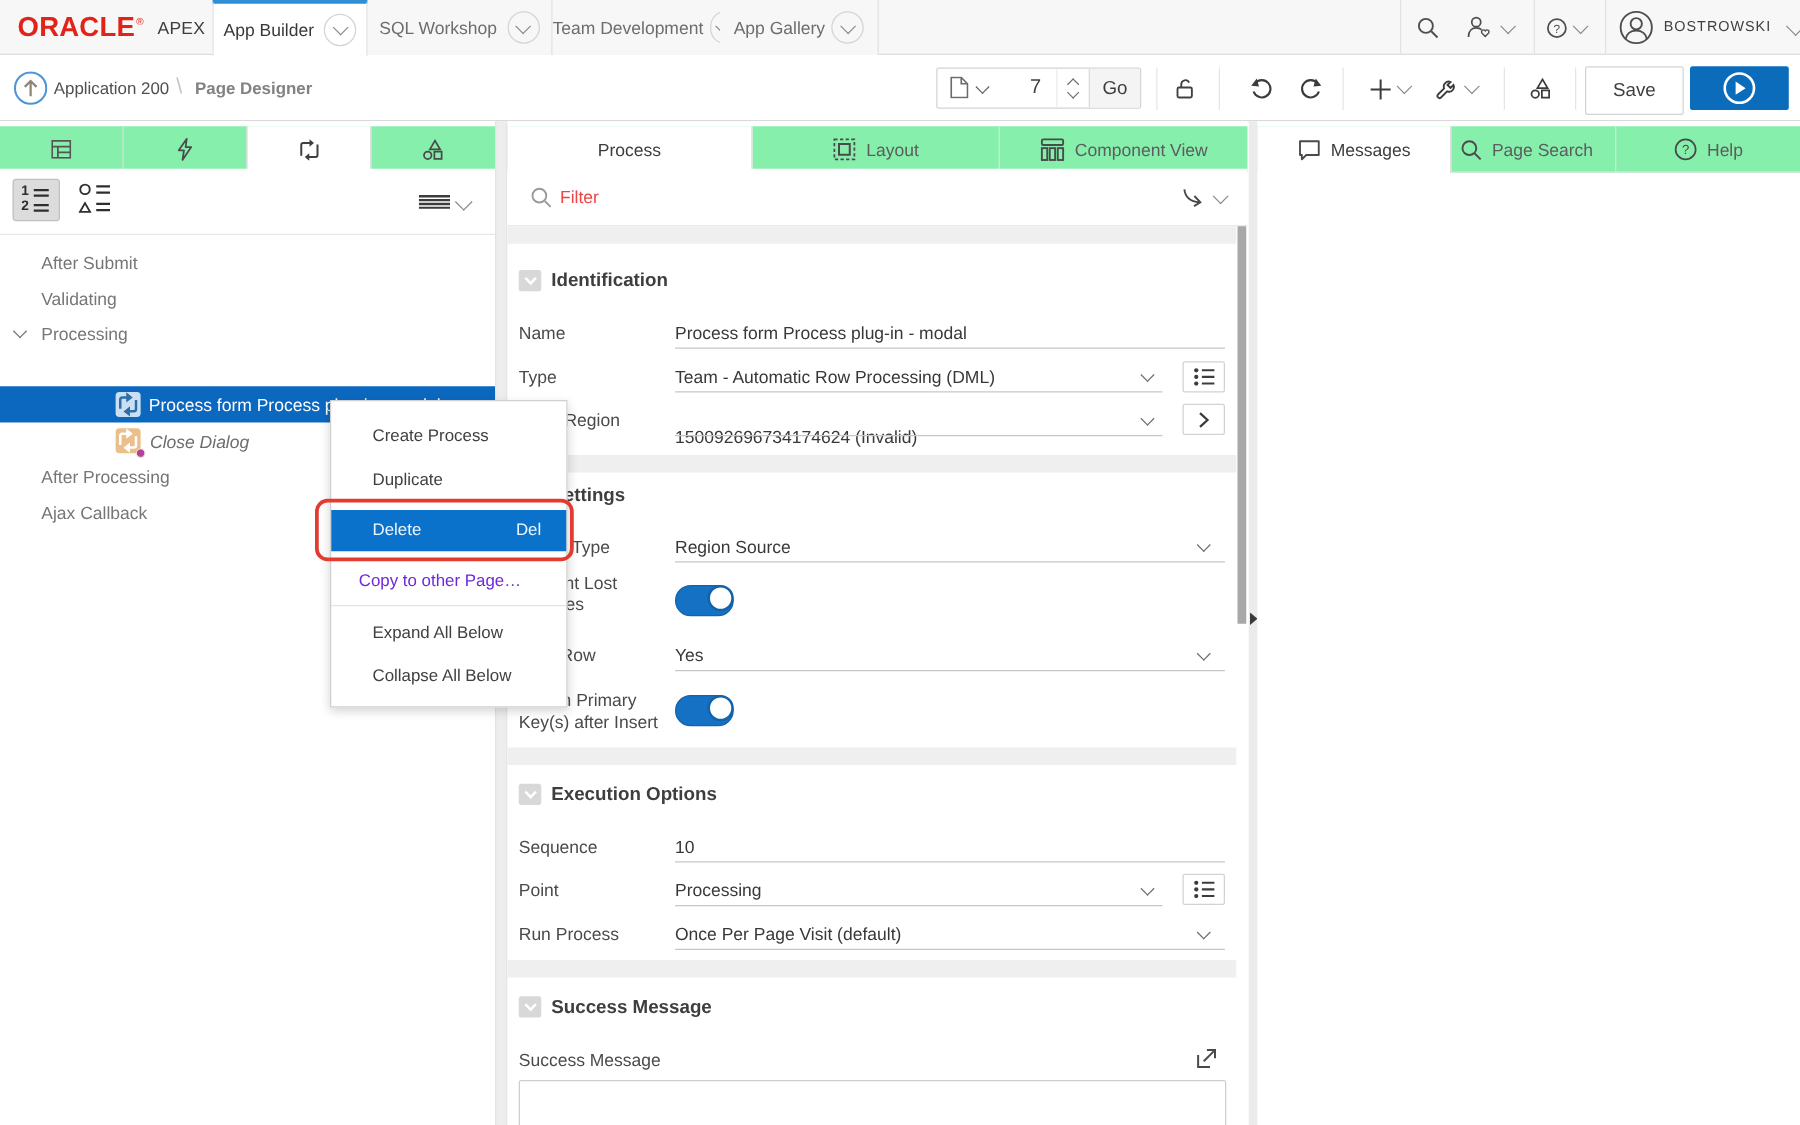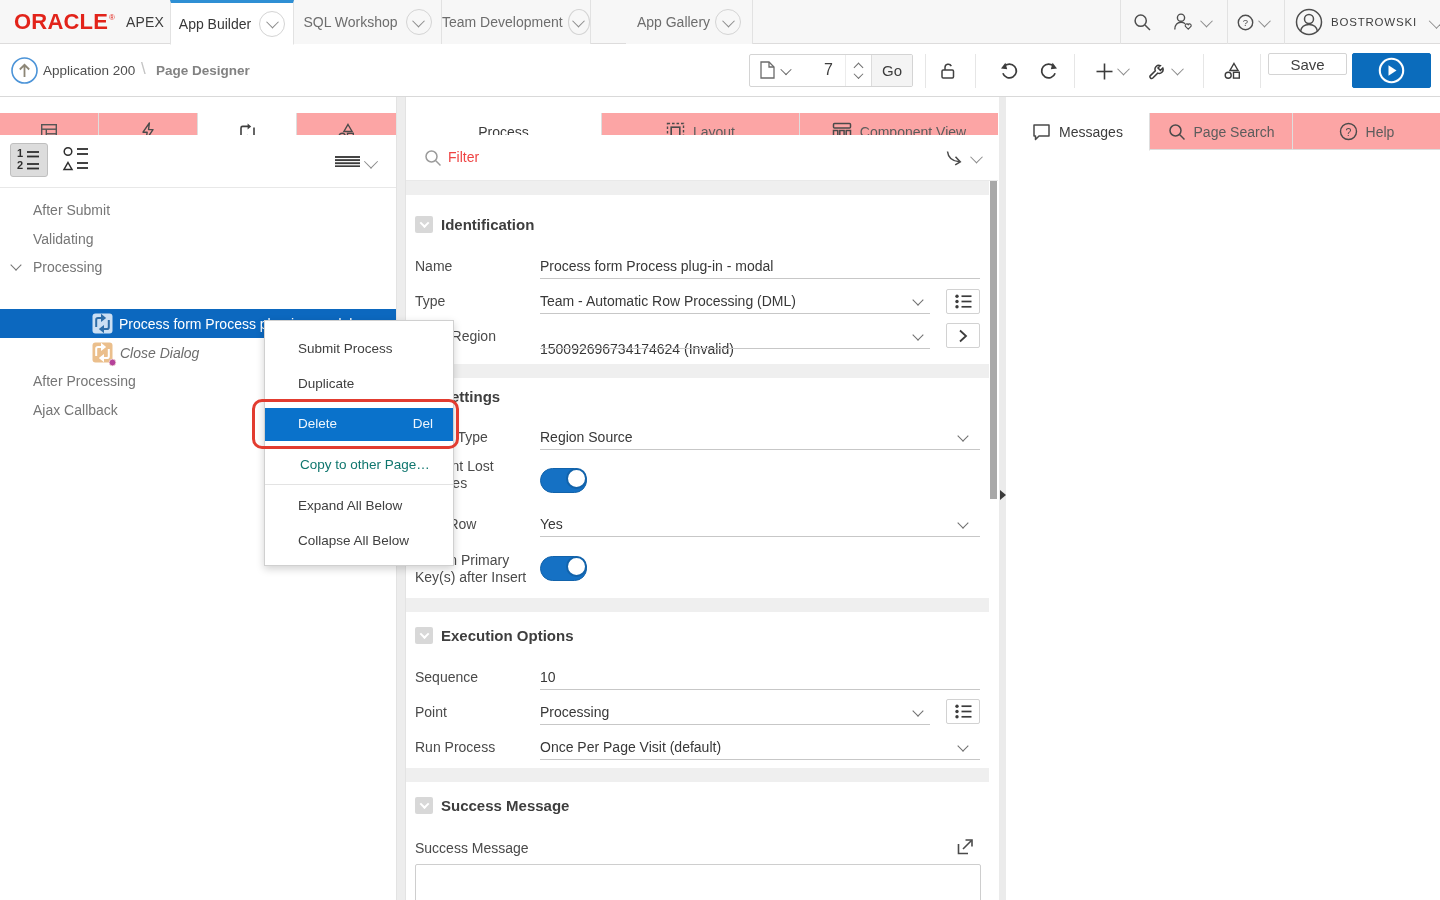--- a/index.html
+++ b/index.html
@@ -22,21 +22,21 @@
 
 #h2 { position:absolute; left:0; top:45px; width:1440px; height:52px; background:#fff; border-bottom:1px solid #d9d9d9; }
 #h2 .vsep { position:absolute; top:9px; height:34px; width:0; border-left:1px solid #e6e6e6; }
 .btn { position:absolute; border:1px solid #d4d4d4; border-radius:2px; background:#fff; display:flex; align-items:center; justify-content:center; font-size:15px; color:#3f3f3f; }
 
 #leftpanel { position:absolute; left:0; top:97px; width:396px; height:803px; background:#fff; }
 #lsplit { position:absolute; left:396px; top:97px; width:10px; height:803px; background:#ededed; border-left:1px solid #e3e3e3; border-right:1px solid #e3e3e3; }
 #centerpanel { position:absolute; left:406px; top:97px; width:592px; height:803px; background:#fff; }
 #rsplit { position:absolute; left:999px; top:97px; width:7px; height:803px; background:#ebebeb; }
 #rightpanel { position:absolute; left:1006px; top:97px; width:434px; height:803px; background:#fff; }
-.tabstrip { position:absolute; left:0; top:16px; width:100%; height:37px; background:#fca5a5; border-bottom:1px solid #dcdcdc; }
+.tabstrip { position:absolute; left:0; top:4px; width:100%; height:37px; background:#86efac; border-bottom:1px solid #dcdcdc; }
 .tabstrip .t { position:absolute; top:0; height:37px; display:flex; align-items:center; justify-content:center; gap:8px; color:#5c5c5c; font-size:14px; border-right:1px solid #dedede; }
 .tabstrip .t.active { background:#fff; border-bottom:1px solid #fff; height:38px; color:#3c3c3c; }
 
 .trow { position:absolute; left:0; width:396px; height:29px; display:flex; align-items:center; color:#767676; font-size:14px; }
 .tchev { width:8px; height:8px; border-right:1.5px solid #757575; border-bottom:1.5px solid #757575; transform:rotate(45deg); margin-top:-4px; }
 
 .band { position:absolute; left:0; width:583px; background:#efefef; }
 .sechead { position:absolute; font-weight:bold; font-size:15px; color:#3e3e3e; }
 .colbtn { position:absolute; width:18px; height:17px; background:#d8d8d8; border-radius:2px; display:flex; align-items:center; justify-content:center; }
 .colbtn .c { width:7px; height:7px; border-right:2px solid #fff; border-bottom:2px solid #fff; transform:rotate(45deg) translate(-1px,-1px); }
@@ -59,21 +59,21 @@
     </div>
   <div class="tab active first" style="left:170px;width:124px;">App Builder <span class="chevcirc">
         <span class="chev"></span>
       </span></div>
   <div class="tab" style="left:442px;width:149px;">Team Development <span class="chevcirc" style="margin-left:-3px">
         <span class="chev"></span>
       </span></div>
   <div class="tab" style="left:294px;width:148px;">SQL Workshop <span class="chevcirc">
         <span class="chev"></span>
       </span></div>
-  <div class="tab" style="left:626px;width:127px;">App Gallery <span class="chevcirc" style="margin-left:-3px">
+  <div class="tab" style="left:576px;width:127px;">App Gallery <span class="chevcirc" style="margin-left:-3px">
         <span class="chev"></span>
       </span></div>
   <div class="vsep1" style="left:1120px"></div>
   <div class="hicon" style="left:1133px">
     <svg width="18" height="18" viewBox="0 0 18 18" fill="none" stroke="#4e4e4e" stroke-width="1.5">
         <circle cx="7.7" cy="7.7" r="5.6"></circle>
         <line x1="12" y1="12" x2="17" y2="17"></line>
       </svg>
   </div>
   <div class="hicon" style="left:1172px">
@@ -150,21 +150,21 @@
       <path d="M14.8,4 a3.9,3.9 0 0 1 -5.1,5.1 L4.8,14 a1.7,1.7 0 0 1 -2.4,-2.4 L7.3,6.7 A3.9,3.9 0 0 1 12.4,1.6 L10,4 L12.4,6.4 Z"></path>
     </svg>
   <span class="chev abs" style="left:1173px;top:21px"></span>
   <div class="vsep" style="left:1203px"></div>
   <svg class="abs" style="left:1223px;top:17px" width="19" height="18" viewBox="0 0 19 18" fill="none" stroke="#3c3c3c" stroke-width="1.4">
       <path d="M11,1.5 L15.1,8.5 H6.9 Z"></path>
       <circle cx="5.2" cy="13.2" r="3"></circle>
       <rect x="10.5" y="10.3" width="5.8" height="5.8"></rect>
     </svg>
   <div class="vsep" style="left:1260px"></div>
-  <div class="btn" style="left:1268px;top:8px;width:79px;height:22px;">Save</div>
+  <div class="btn" style="left:1268px;top:8px;width:79px;height:39px;">Save</div>
   <div class="btn" style="left:1352px;top:8px;width:79px;height:35px;background:#0b6cbc;border-color:#0b6cbc;">
     <svg width="27" height="27" viewBox="0 0 27 27" fill="none">
         <circle cx="13.5" cy="13.5" r="11.7" stroke="#fff" stroke-width="2.1"></circle>
         <path d="M10.5,8.2 L18.5,13.5 L10.5,18.8 Z" fill="#fff"></path>
       </svg>
   </div>
 </div>
 
 <div id="leftpanel">
   <div class="tabstrip" style="width:396px">
@@ -411,46 +411,46 @@
   <div class="abs" style="left:584px;top:84px;width:7px;height:318px;background:#a8a8a8"></div>
 </div>
 <div id="rsplit">
   <svg class="abs" style="left:0.5px;top:393px" width="6" height="10" viewBox="0 0 6 10">
       <path d="M0,0 L6,5 L0,10 Z" fill="#3a3a3a"></path>
     </svg>
 </div>
 
 <div id="rightpanel">
   <div class="tabstrip" style="width:434px">
-    <div class="t active" style="left:0;width:144px">
+    <div class="t active" style="left:0;width:155px">
       <svg width="19" height="18" viewBox="0 0 19 18" fill="none" stroke="#4a4a4a" stroke-width="1.5">
           <path d="M2,2 H17 V13 H7 L3.5,16.5 V13 H2 Z" stroke-linejoin="round"></path>
         </svg>
       Messages</div>
     <div class="t" style="left:144px;width:143px">
       <svg width="18" height="18" viewBox="0 0 18 18" fill="none" stroke="#4a4a4a" stroke-width="1.5">
           <circle cx="7.5" cy="7.5" r="5.5"></circle>
           <line x1="11.8" y1="11.8" x2="16.5" y2="16.5"></line>
         </svg>
       Page Search</div>
     <div class="t" style="left:287px;width:147px;border-right:none">
       <svg width="19" height="19" viewBox="0 0 19 19" fill="none" stroke="#4a4a4a" stroke-width="1.4">
           <circle cx="9.5" cy="9.5" r="8"></circle>
           <text x="9.5" y="13.5" font-size="10.5" fill="#4a4a4a" stroke="none" text-anchor="middle" font-family="Liberation Sans">?</text>
         </svg>
       Help</div>
   </div>
 </div>
 
 <div class="abs" style="left:264px;top:320px;width:190px;height:246px;background:#fff;border:1px solid #d0d0d0;box-shadow:0 3px 8px rgba(0,0,0,0.18);z-index:10;font-size:13.5px">
-  <div class="abs" style="left:33px;top:20px;color:#404040">Submit Process</div>
+  <div class="abs" style="left:33px;top:20px;color:#404040">Create Process</div>
   <div class="abs" style="left:33px;top:55px;color:#404040">Duplicate</div>
   <div class="abs" style="left:0;top:87px;width:188px;height:33px;background:#0a72cb;color:#eef6fd">
     <span class="abs" style="left:33px;top:8px">Delete</span>
     <span class="abs" style="right:20px;top:8px">Del</span>
   </div>
-  <div class="abs" style="left:35px;top:136px;color:#0f766e">Copy to other Page…</div>
+  <div class="abs" style="left:22px;top:136px;color:#6d28d9">Copy to other Page…</div>
   <div class="abs" style="left:0;top:163px;width:188px;border-bottom:1px solid #e3e3e3"></div>
   <div class="abs" style="left:33px;top:177px;color:#404040">Expand All Below</div>
   <div class="abs" style="left:33px;top:212px;color:#404040">Collapse All Below</div>
 </div>
 
 <div class="abs" style="left:252px;top:399px;width:207px;height:50px;border:3.5px solid #e23c30;border-radius:10px;z-index:11"></div>
 
 </body></html>

